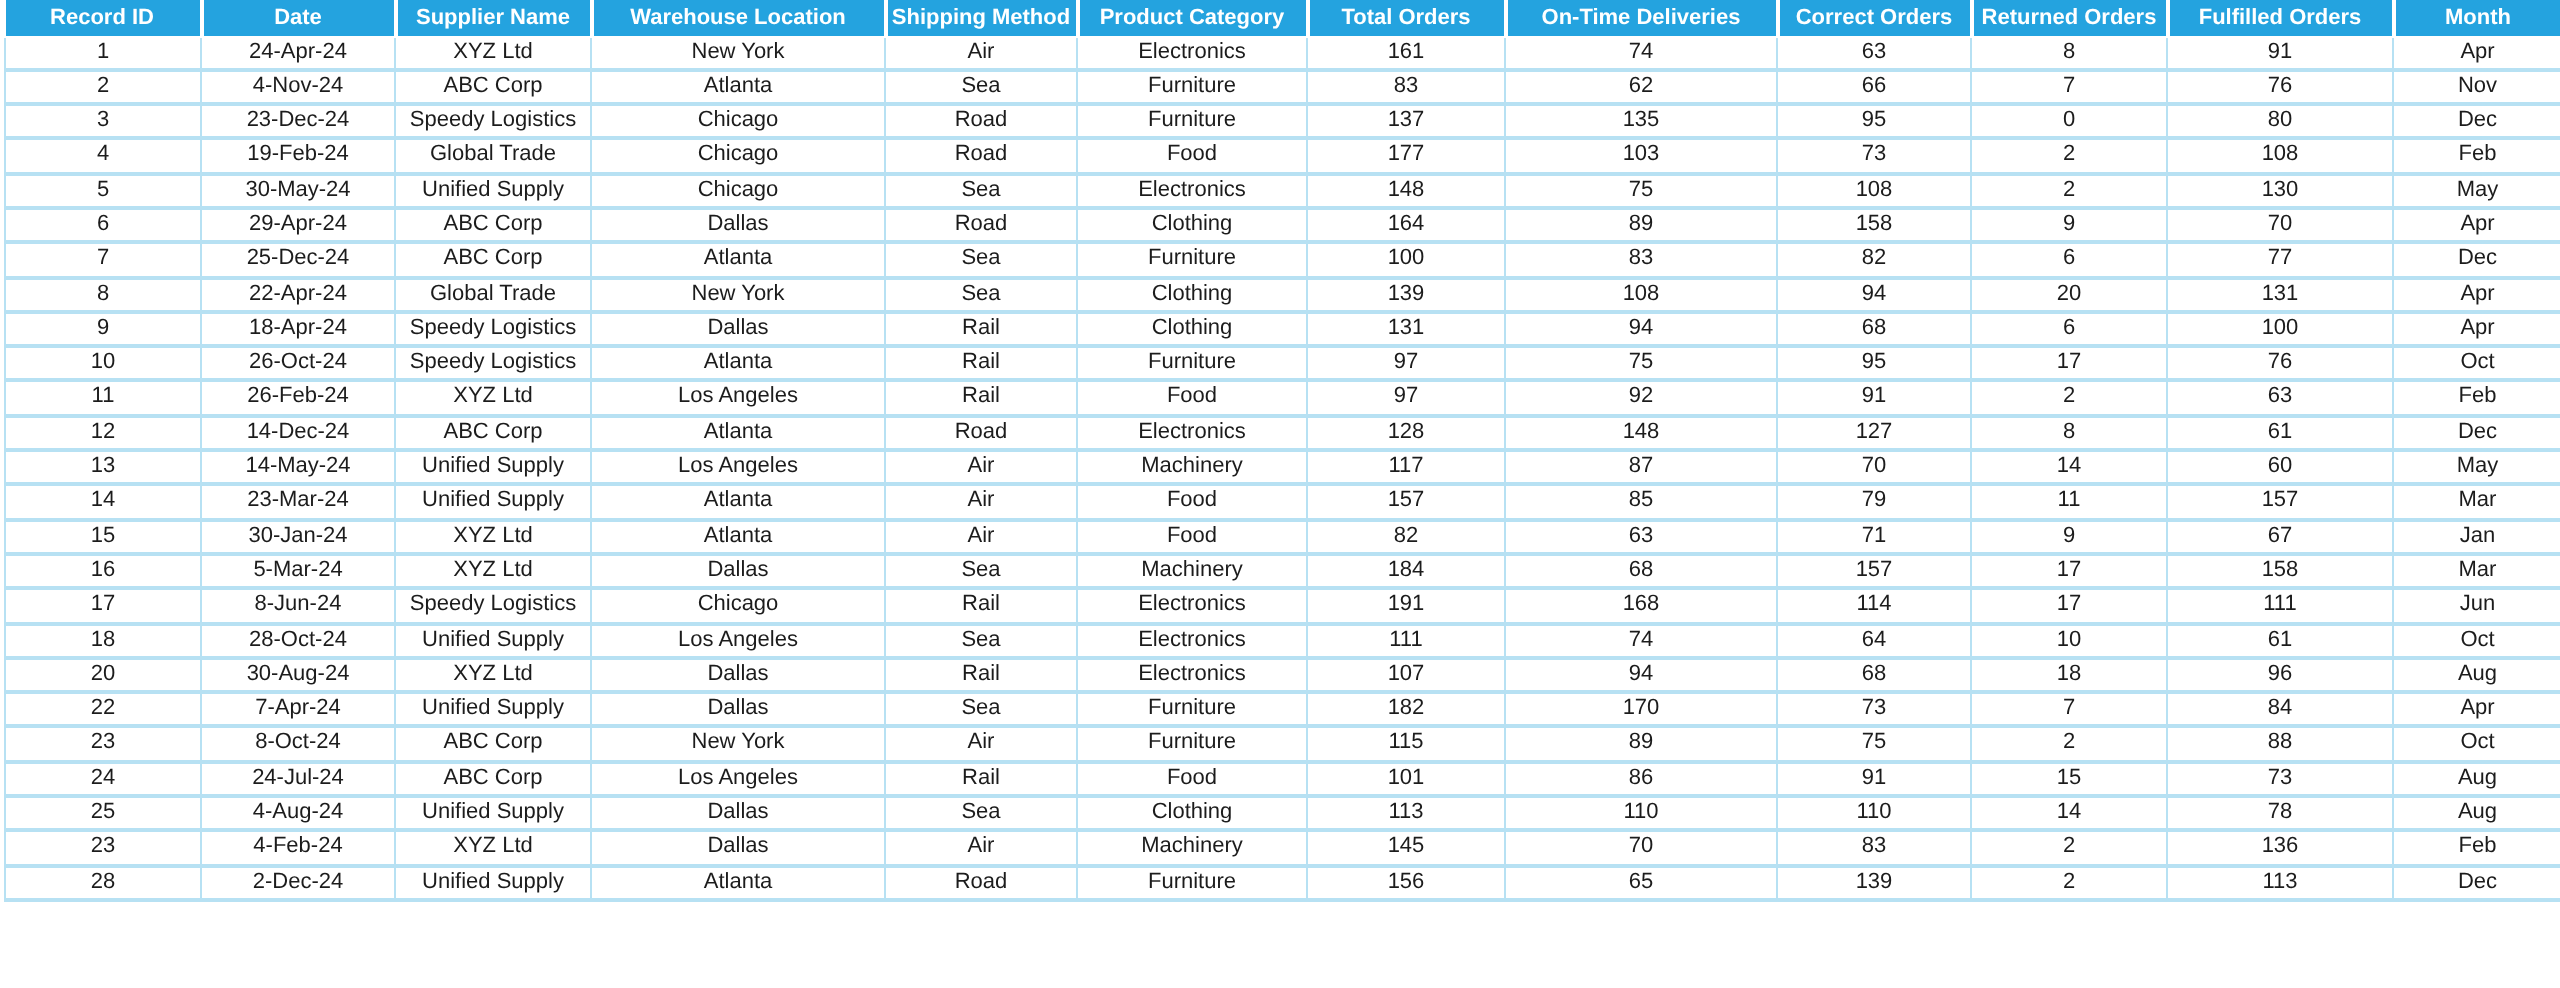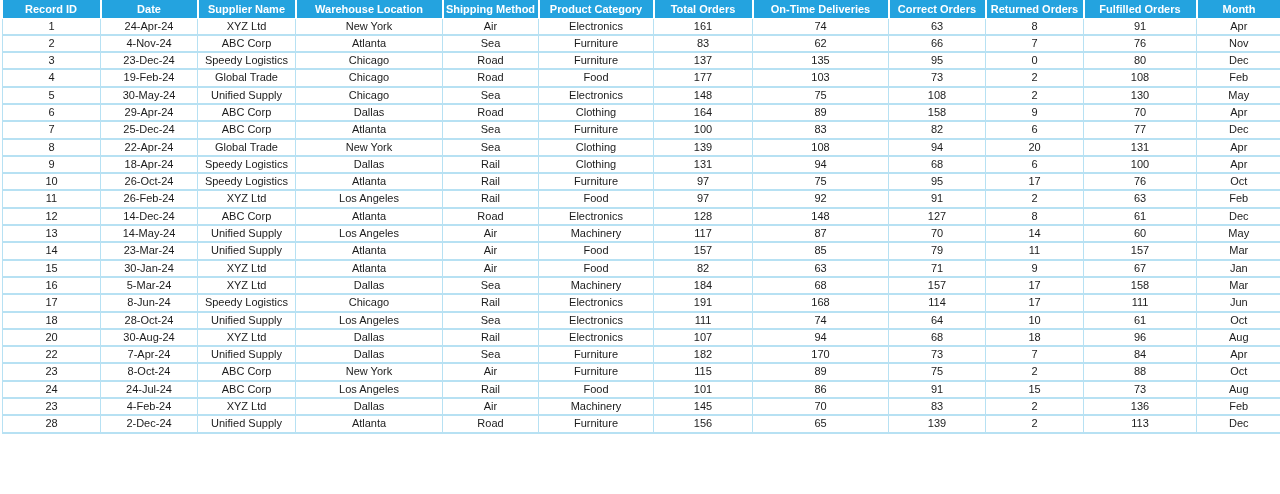--- a/index.html
+++ b/index.html
@@ -411,20 +411,34 @@
           <td>Rail</td>
           <td>Food</td>
           <td>101</td>
           <td>86</td>
           <td>91</td>
           <td>15</td>
           <td>73</td>
           <td>Aug</td>
         </tr>
         <tr>
+          <td>25</td>
+          <td>4-Aug-24</td>
+          <td>Unified Supply</td>
+          <td>Dallas</td>
+          <td>Sea</td>
+          <td>Clothing</td>
+          <td>113</td>
+          <td>110</td>
+          <td>110</td>
+          <td>14</td>
+          <td>78</td>
+          <td>Aug</td>
+        </tr>
+        <tr>
           <td>23</td>
           <td>4-Feb-24</td>
           <td>XYZ Ltd</td>
           <td>Dallas</td>
           <td>Air</td>
           <td>Machinery</td>
           <td>145</td>
           <td>70</td>
           <td>83</td>
           <td>2</td>

